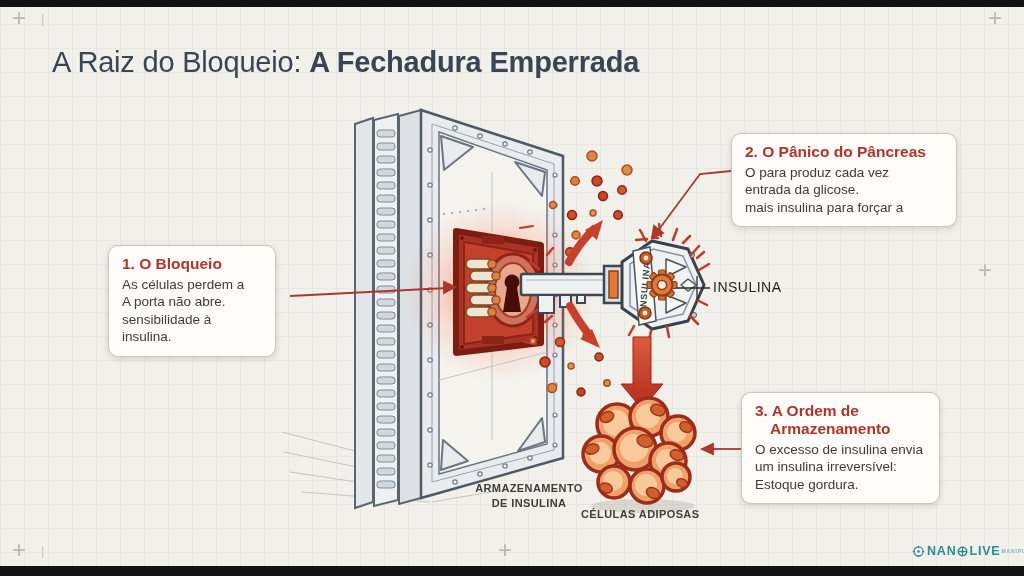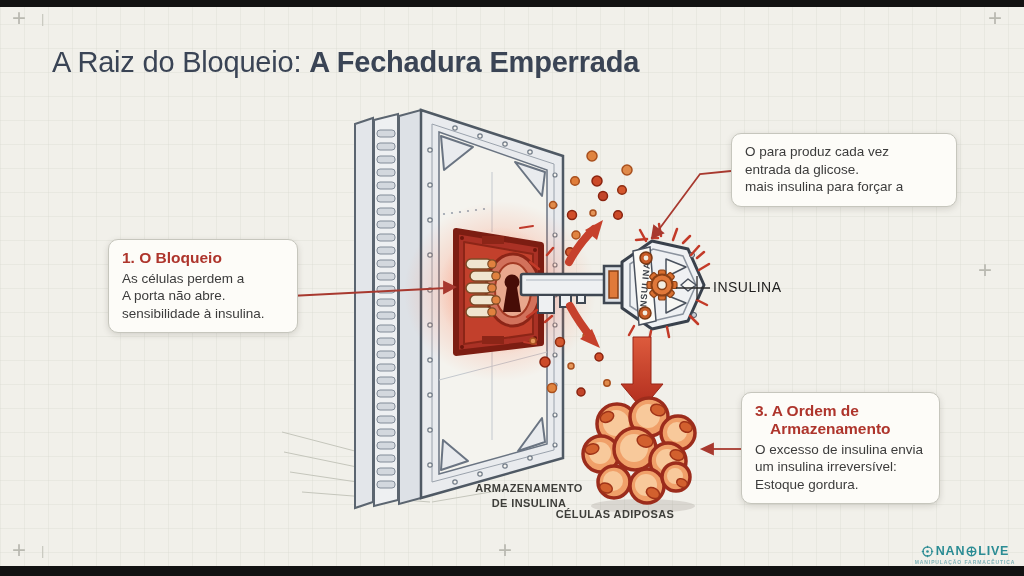--- a/index.html
+++ b/index.html
@@ -23,28 +23,28 @@
   .title .pre{font-weight:500;}
   .title .em{font-weight:800;}
   .art{position:absolute;left:0;top:0;}
   .callout{
     position:absolute;background:#fdfcf8;border:1px solid #c6c6bd;border-radius:10px;
     box-shadow:0 2px 6px rgba(80,70,60,.18);padding:9px 13px 10px;box-sizing:border-box;
   }
   .c-title{color:#ae352c;font-weight:700;font-size:15.5px;margin-bottom:3px;line-height:1.15;}
   .c-title .t2{display:block;padding-left:15px;}
   .c-line{color:#3c3c3c;font-size:13.5px;line-height:1.3;}
-  .callout-1{left:108px;top:239px;width:190px;}
+  .callout-1{left:108px;top:245px;width:168px;}
   .callout-2{left:731px;top:133px;width:226px;}
   .callout-3{left:741px;top:392px;width:199px;}
   .lbl{position:absolute;color:#3e3e3a;}
   .lbl-insulina{left:713px;top:279px;font-size:14px;font-weight:500;letter-spacing:.5px;color:#1f1f1f;}
   .lbl-storage{left:453px;top:481px;width:152px;text-align:center;font-size:11px;font-weight:600;letter-spacing:.4px;line-height:1.35;}
-  .lbl-cells{left:545px;top:508px;width:140px;text-align:center;font-size:11px;font-weight:600;letter-spacing:.4px;}
-  .logo{position:absolute;left:912px;top:544px;width:106px;display:flex;flex-direction:column;align-items:center;gap:1px;}
+  .lbl-cells{left:581px;top:508px;width:140px;text-align:left;font-size:11px;font-weight:600;letter-spacing:.4px;}
+  .logo{position:absolute;left:912px;top:544px;width:106px;display:flex;flex-direction:row;align-items:center;gap:1px;}
   .logo-row{display:flex;align-items:center;gap:2px;color:#2b8c94;font-size:12.5px;font-weight:700;letter-spacing:.8px;}
   .logo-tag{font-size:5px;letter-spacing:.9px;color:#7fb3b8;font-weight:600;white-space:nowrap;}
 </style>
 </head>
 <body>
 
 <div class="stage">
   <div class="grid-layer"></div>
 
   <span class="crosshair" style="left:12px;top:6px;">+</span>
@@ -371,20 +371,21 @@
   </svg>
 
   <div class="callout callout-1">
     <div class="c-title">1. O Bloqueio</div>
     <div class="c-line">As células perdem a</div>
     <div class="c-line">A porta não abre.</div>
     <div class="c-line">sensibilidade à insulina.</div>
   </div>
 
   <div class="callout callout-2">
+    <div class="c-title">2. O Pânico do Pâncreas</div>
     <div class="c-line">O para produz cada vez</div>
     <div class="c-line">entrada da glicose.</div>
     <div class="c-line">mais insulina para forçar a</div>
   </div>
 
   <div class="callout callout-3">
     <div class="c-title">
       <span>3. A Ordem de</span>
       <span class="t2">Armazenamento</span>
     </div>

